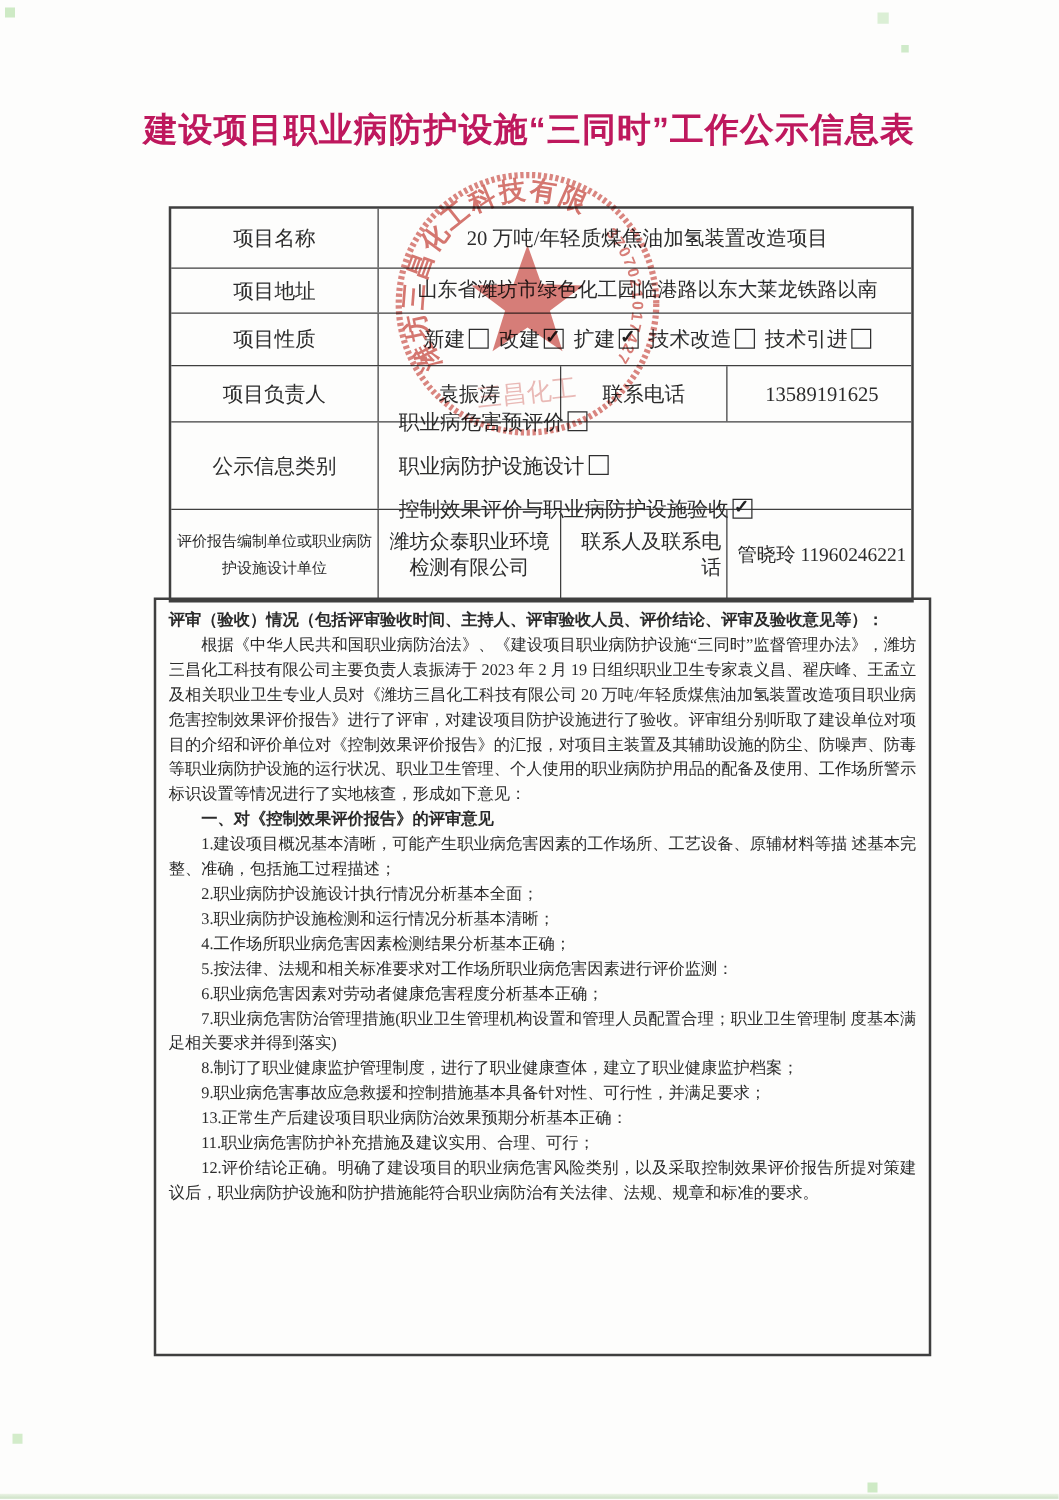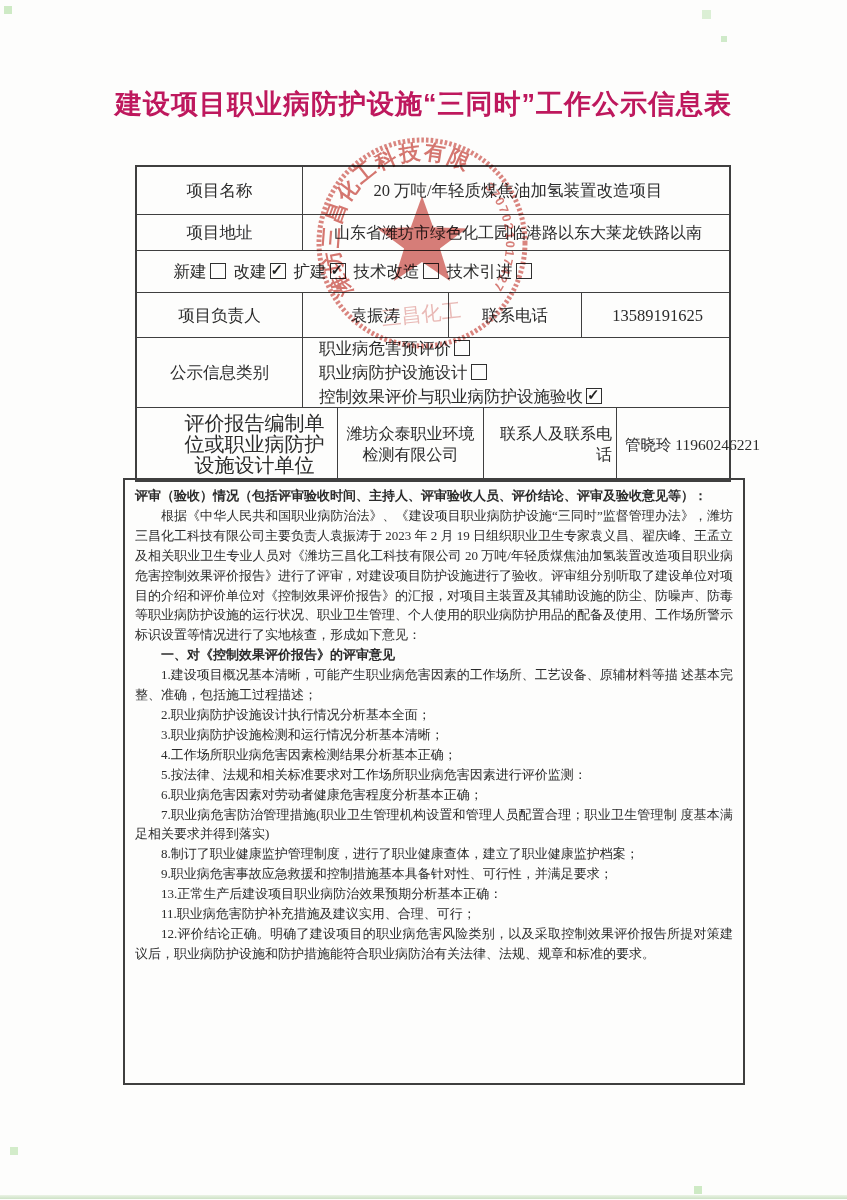--- a/index.html
+++ b/index.html
@@ -28,21 +28,21 @@
   .c-label{width:165px;flex:none;}
   .c-wide{width:431px;flex:none;}
   .c-a{width:146px;flex:none;}
   .c-b{width:133px;flex:none;}
   .c-c{width:152px;flex:none;}
   .h1r{height:47px;} .h2r{height:36px;} .h3r{height:42px;}
   .h4r{height:45px;} .h5r{height:70px;} .h6r{height:73px;}
   .opts-line{display:flex;gap:8px;justify-content:center;align-items:center;width:100%;}
   .opt{white-space:nowrap;}
   .vlist{flex-direction:column;align-items:flex-start;justify-content:center;
-         text-align:left;padding-left:16px;gap:3px;}
+         text-align:left;padding-left:16px;gap:14px;}
   .cb{
     display:inline-block;width:14px;height:14px;border:1.5px solid #2f2f2f;
     margin-left:3px;vertical-align:-2px;position:relative;background:#fff0;
   }
   .cb.checked::after{
     content:"✓";position:absolute;left:0px;top:-4px;font-size:15px;
     font-weight:700;color:#222;
   }
   
   .review-box{
@@ -77,20 +77,21 @@
     <div class="cell c-label">项目名称</div>
     <div class="cell c-wide">20 万吨/年轻质煤焦油加氢装置改造项目</div>
   </div>
 
   <div class="row h2r">
     <div class="cell c-label">项目地址</div>
     <div class="cell c-wide" style="font-size:16px;">山东省潍坊市绿色化工园临港路以东大莱龙铁路以南</div>
   </div>
 
   <div class="row h3r">
+    <div class="cell c-label">项目性质</div>
     <div class="cell c-wide">
       <div class="opts-line">
         <span class="opt"><span>新建</span><span class="cb"></span></span>
         <span class="opt"><span>改建</span><span class="cb checked"></span></span>
         <span class="opt"><span>扩建</span><span class="cb checked"></span></span>
         <span class="opt"><span>技术改造</span><span class="cb"></span></span>
         <span class="opt"><span>技术引进</span><span class="cb"></span></span>
       </div>
     </div>
   </div>
@@ -105,21 +106,21 @@
   <div class="row h5r">
     <div class="cell c-label">公示信息类别</div>
     <div class="cell c-wide vlist">
       <span class="opt"><span>职业病危害预评价</span><span class="cb"></span></span>
       <span class="opt"><span>职业病防护设施设计</span><span class="cb"></span></span>
       <span class="opt"><span>控制效果评价与职业病防护设施验收</span><span class="cb checked"></span></span>
     </div>
   </div>
 
   <div class="row h6r">
-    <div class="cell c-label" style="font-size:20px;margin-left:35px;">评价报告编制单位或职业病防护设施设计单位</div>
+    <div class="cell c-label" style="font-size:12px;">评价报告编制单位或职业病防护设施设计单位</div>
     <div class="cell c-a" style="font-size:16px;">潍坊众泰职业环境检测有限公司</div>
     <div class="cell c-b" style="font-size:16px;text-align:right;">联系人及联系电话</div>
     <div class="cell c-c" style="font-size:15.5px;">管晓玲 11960246221</div>
   </div>
 </div>
 
 <div class="review-box">
   <p class="bold">评审（验收）情况（包括评审验收时间、主持人、评审验收人员、评价结论、评审及验收意见等）：</p>
   <p class="indent">根据《中华人民共和国职业病防治法》、《建设项目职业病防护设施“三同时”监督管理办法》，潍坊三昌化工科技有限公司主要负责人袁振涛于 2023 年 2 月 19 日组织职业卫生专家袁义昌、翟庆峰、王孟立及相关职业卫生专业人员对《潍坊三昌化工科技有限公司 20 万吨/年轻质煤焦油加氢装置改造项目职业病危害控制效果评价报告》进行了评审，对建设项目防护设施进行了验收。评审组分别听取了建设单位对项目的介绍和评价单位对《控制效果评价报告》的汇报，对项目主装置及其辅助设施的防尘、防噪声、防毒等职业病防护设施的运行状况、职业卫生管理、个人使用的职业病防护用品的配备及使用、工作场所警示标识设置等情况进行了实地核查，形成如下意见：</p>
   <p class="indent bold">一、对《控制效果评价报告》的评审意见</p>

